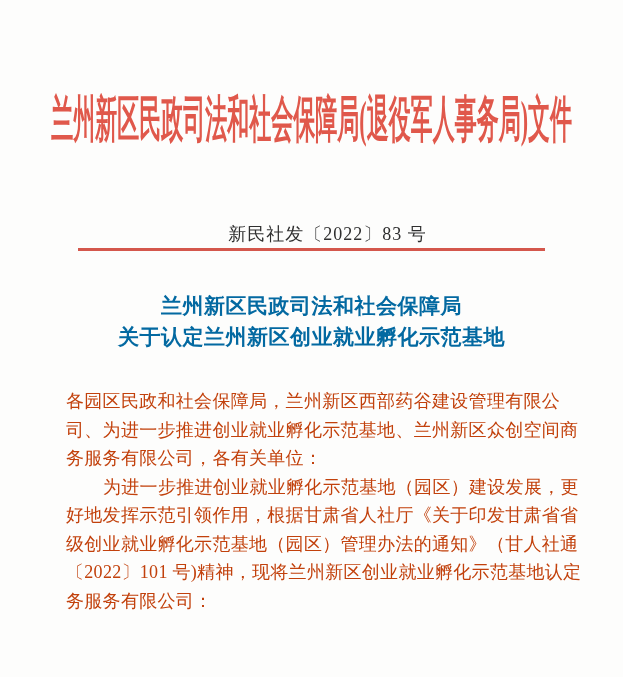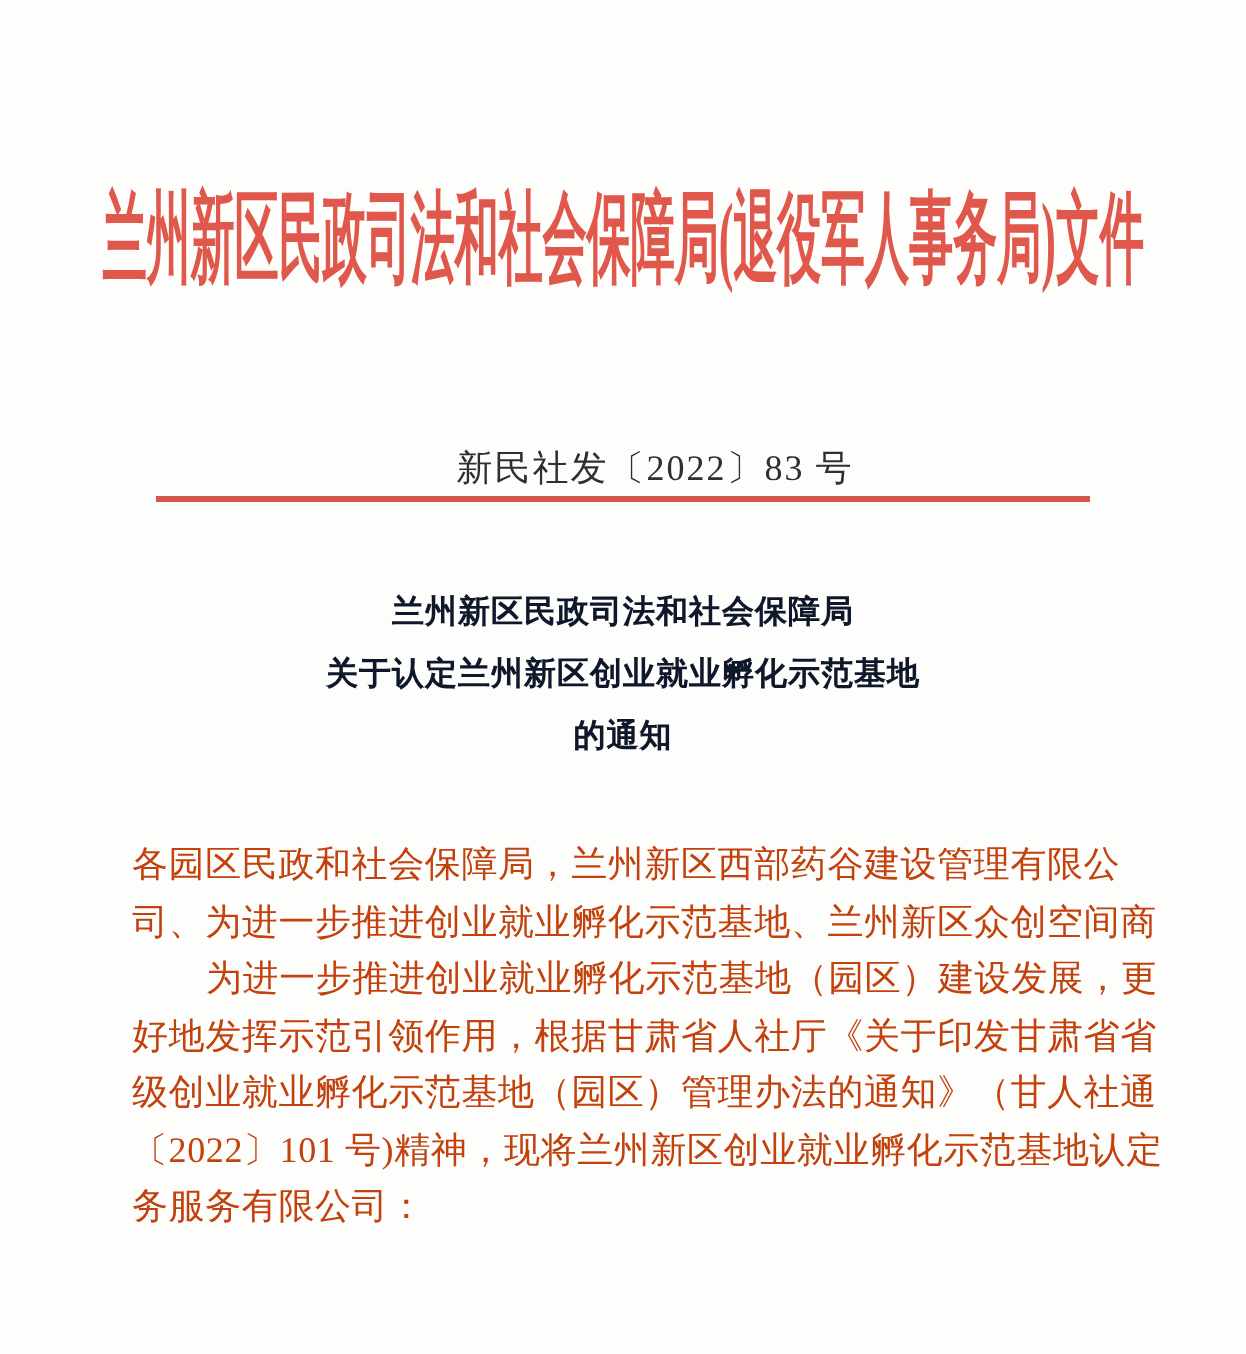--- a/index.html
+++ b/index.html
@@ -49,25 +49,25 @@
     margin: 2px auto 0 auto;
     margin-left: 78px;
     width: 467px;
     height: 3px;
     background: var(--divider-red, #d4574c);
   }
   
   .doc-title {
     margin-top: 40px;
     text-align: center;
-    font-size: 16px;
+    font-size: 21px;
     line-height: 31px;
     font-weight: bold;
     letter-spacing: 0.5px;
-    color: #0f172a;
+    color: #0369a1;
   }
   
   .doc-body {
     margin-top: 34px;
     margin-left: 66px;
     width: 500px;
     font-size: 18px;
     line-height: 28.5px;
     letter-spacing: 0.3px;
     color: #c2410c;
@@ -89,26 +89,26 @@
     <div class="red-header-inner">兰州新区民政司法和社会保障局(退役军人事务局)文件</div>
   </div>
 
   <div class="doc-number">新民社发〔2022〕83 号</div>
 
   <div class="red-line"></div>
 
   <div class="doc-title">
     <div>兰州新区民政司法和社会保障局</div>
     <div>关于认定兰州新区创业就业孵化示范基地</div>
-    <div>的通知</div>
   </div>
 
   <div class="doc-body">
     <div class="body-line">各园区民政和社会保障局，兰州新区西部药谷建设管理有限公</div>
     <div class="body-line">司、为进一步推进创业就业孵化示范基地、兰州新区众创空间商</div>
+    <div class="body-line">务服务有限公司，各有关单位：</div>
     <div class="body-line indent">为进一步推进创业就业孵化示范基地（园区）建设发展，更</div>
     <div class="body-line">好地发挥示范引领作用，根据甘肃省人社厅《关于印发甘肃省省</div>
     <div class="body-line">级创业就业孵化示范基地（园区）管理办法的通知》（甘人社通</div>
     <div class="body-line">〔2022〕101 号)精神，现将兰州新区创业就业孵化示范基地认定</div>
     <div class="body-line">务服务有限公司：</div>
   </div>
 
 </div>
 
 </body></html>

